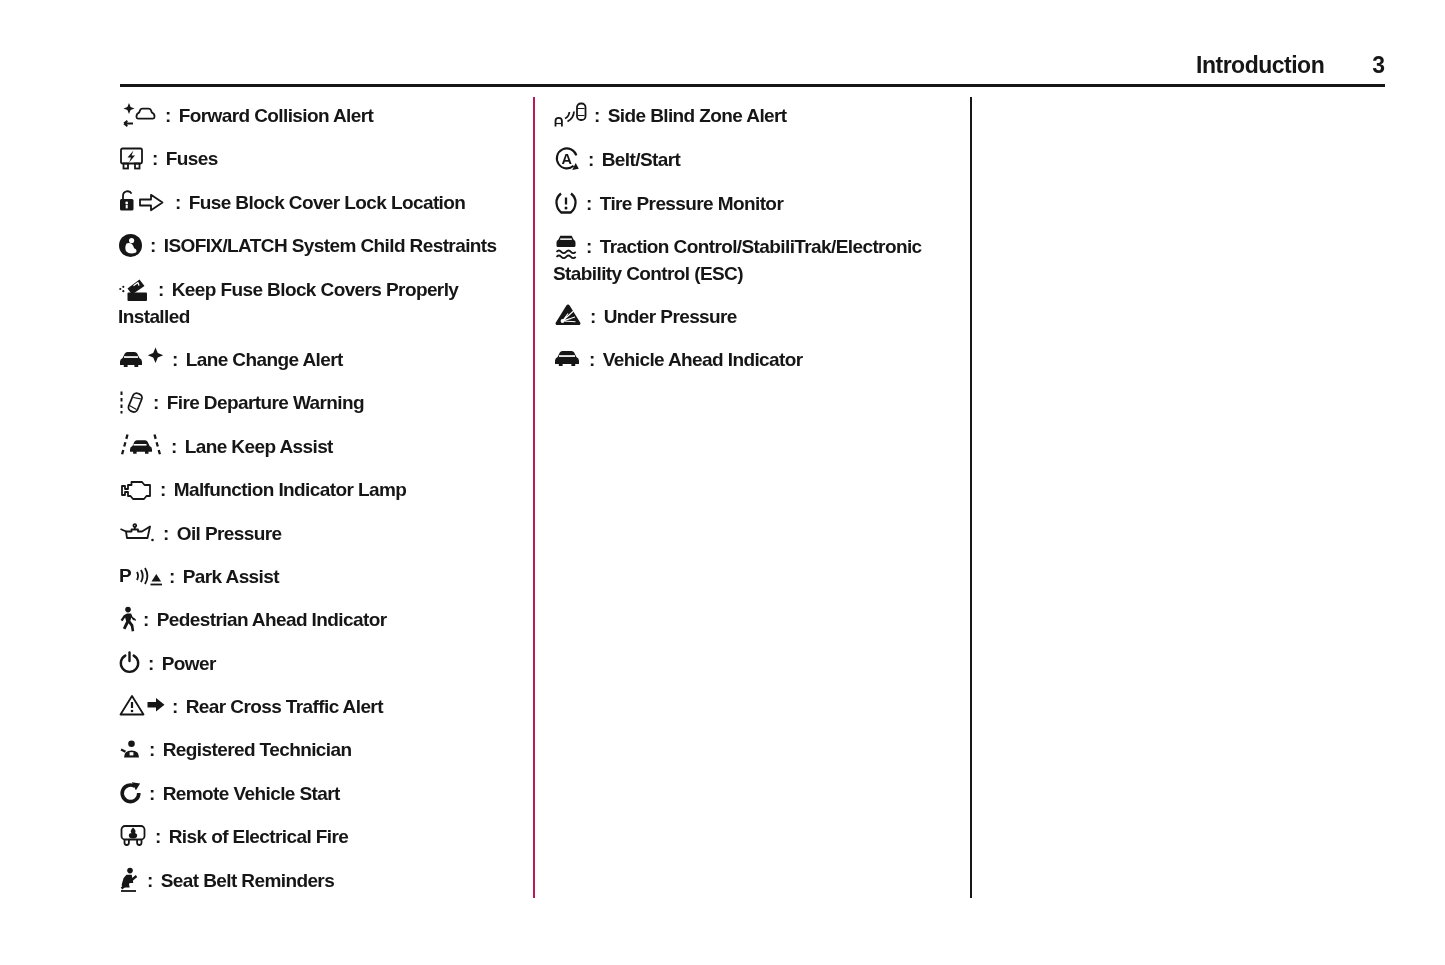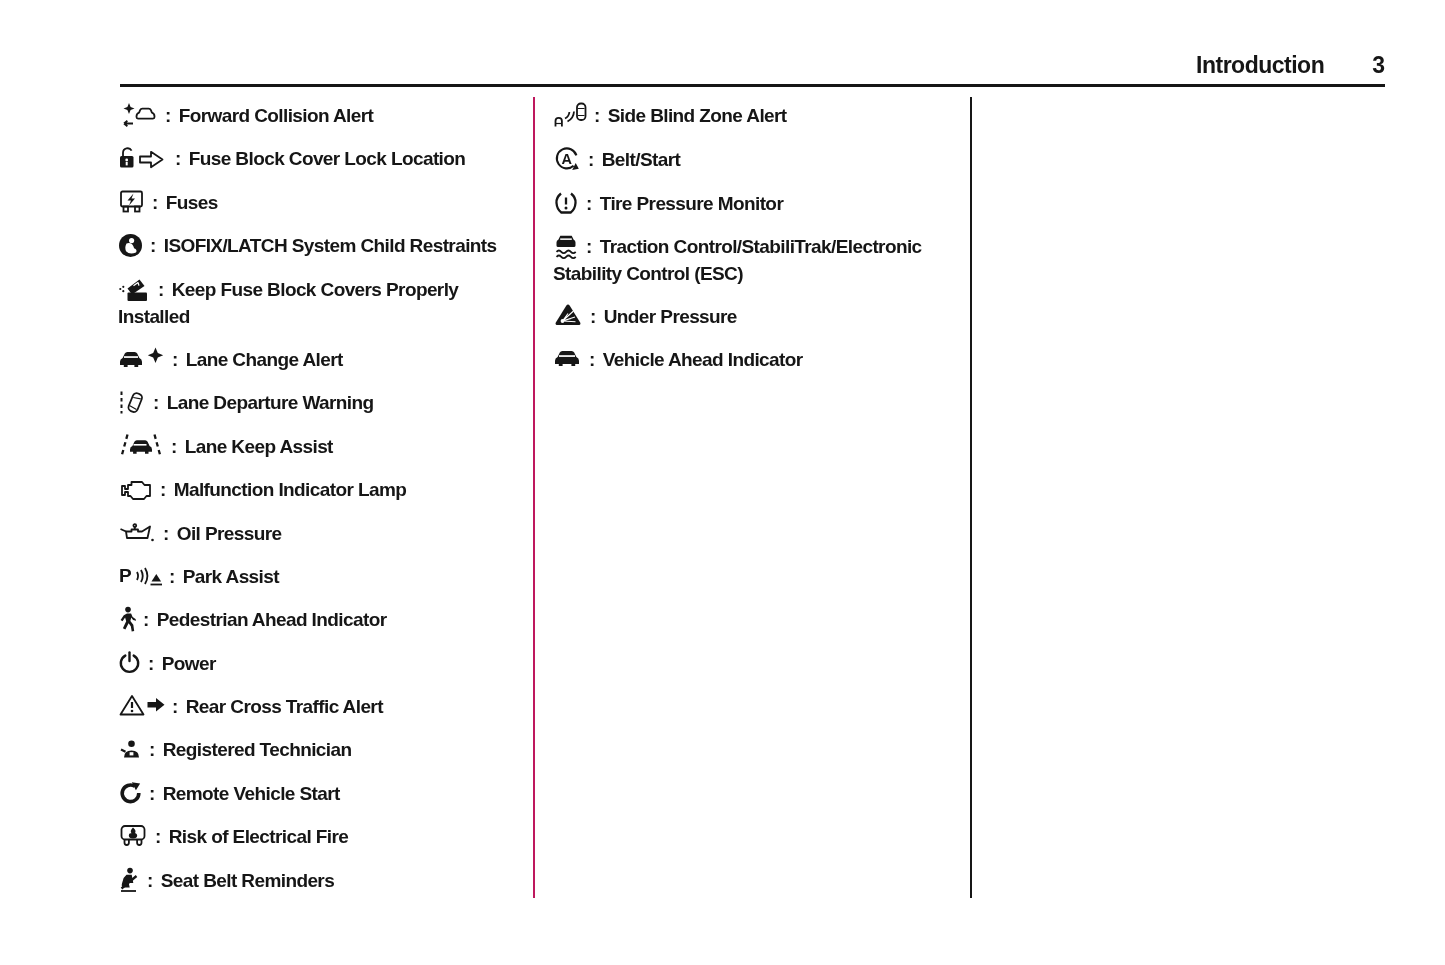--- a/index.html
+++ b/index.html
@@ -46,39 +46,39 @@
           <svg width="40" height="25" viewBox="0 0 40 25">
             <path d="M11 1l1.6 3.9 3.9 1.6-3.9 1.6L11 12 9.4 8.1 5.5 6.5l3.9-1.6z" fill="#161616"></path>
             <path class="ic-stroke" d="M18.5 14.5q0-3 2.6-3.9l1-2.4q.7-1.5 2.2-1.5h6.4q1.5 0 2.2 1.5l1 2.4q2.6.9 2.6 3.9v.6q0 1.5-1.5 1.5H20q-1.5 0-1.5-1.5z" stroke-linejoin="round"></path>
             <path class="ic-stroke" d="M6 21.5h9M6 21.5l3.4-2.7M6 21.5l3.4 2.7" stroke-linejoin="round"></path>
           </svg>
         </span><span class="sep">:</span><span class="label">Forward Collision Alert</span>
       </div>
 
       <div class="item">
         <span class="icon">
+          <svg width="27" height="25" viewBox="0 0 27 25">
+            <rect class="ic-stroke" x="3" y="2.5" width="21" height="15" rx="1.5"></rect>
+            <path d="M15.5 4.5 9.5 11.5h3.5L11 16.5l6-7h-3.5l2-5z" fill="#161616"></path>
+            <rect class="ic-stroke" x="5.5" y="17.5" width="4.5" height="5" stroke-width="1.5"></rect>
+            <rect class="ic-stroke" x="17" y="17.5" width="4.5" height="5" stroke-width="1.5"></rect>
+          </svg>
+        </span><span class="sep">:</span><span class="label">Fuses</span>
+      </div>
+
+      <div class="item">
+        <span class="icon">
           <svg width="50" height="25" viewBox="0 0 50 25">
             <path class="ic-stroke" d="M5 10V6.8A4.6 4.6 0 0 1 13.6 4.6" stroke-width="2.3"></path>
             <rect x="2" y="10" width="13.5" height="11.5" rx="1.5" fill="#161616"></rect>
             <circle cx="8.7" cy="13.9" r="1.4" fill="#fff"></circle>
             <rect x="7.7" y="15.8" width="2" height="3.6" fill="#fff"></rect>
             <path class="ic-stroke" d="M22 10.5h11V5.8L44.5 13.5 33 21.2v-4.7H22z" stroke-linejoin="round"></path>
           </svg>
         </span><span class="sep">:</span><span class="label">Fuse Block Cover Lock Location</span>
-      </div>
-
-      <div class="item">
-        <span class="icon">
-          <svg width="27" height="25" viewBox="0 0 27 25">
-            <rect class="ic-stroke" x="3" y="2.5" width="21" height="15" rx="1.5"></rect>
-            <path d="M15.5 4.5 9.5 11.5h3.5L11 16.5l6-7h-3.5l2-5z" fill="#161616"></path>
-            <rect class="ic-stroke" x="5.5" y="17.5" width="4.5" height="5" stroke-width="1.5"></rect>
-            <rect class="ic-stroke" x="17" y="17.5" width="4.5" height="5" stroke-width="1.5"></rect>
-          </svg>
-        </span><span class="sep">:</span><span class="label">Fuses</span>
       </div>
 
       <div class="item">
         <span class="icon">
           <svg width="25" height="25" viewBox="0 0 25 25">
             <circle cx="12.5" cy="12.5" r="11.5" fill="#161616"></circle>
             <circle cx="13.6" cy="7.6" r="2.6" fill="#fff"></circle>
             <path d="M8.5 10.4q6-1.6 7.6 4.8 3.6 1.6 1.9 4.2-6.2 2.6-10-1.2-1.6-4 .5-7.8z" fill="#fff"></path>
           </svg>
         </span><span class="sep">:</span><span class="label">ISOFIX/LATCH System Child Restraints</span>
@@ -109,21 +109,21 @@
 
       <div class="item">
         <span class="icon">
           <svg width="28" height="25" viewBox="0 0 28 25">
             <path d="M3.5 1.5v22" stroke="#161616" stroke-width="2" stroke-dasharray="3.5 3" fill="none"></path>
             <g transform="rotate(22 17 12.5)">
               <rect class="ic-stroke" x="12.5" y="3" width="9.5" height="19" rx="4" stroke-width="1.7"></rect>
               <path d="M13.5 8.5l7.5-1.5M13.5 17.5l7.5 1" stroke="#161616" stroke-width="1.2" fill="none"></path>
             </g>
           </svg>
-        </span><span class="sep">:</span><span class="label">Lane Departure Warning</span>
+        </span><span class="sep">:</span><span class="label">Fire Departure Warning</span>
       </div>
 
       <div class="item">
         <span class="icon">
           <svg width="46" height="25" viewBox="0 0 46 25">
             <path d="M9.5 1.5 3.5 23.5" stroke="#161616" stroke-width="2.3" stroke-dasharray="4.5 3.5" fill="none"></path>
             <path d="M36.5 1.5l6 22" stroke="#161616" stroke-width="2.3" stroke-dasharray="4.5 3.5" fill="none"></path>
             <path d="M12 16.4q0-2.6 2.4-3.4l2-4.2q.8-1.5 2.4-1.5h8.4q1.6 0 2.4 1.5l2 4.2q2.4.8 2.4 3.4v2.4h-3.5v1.9h-3.5v-1.9h-8.4v1.9h-3.5v-1.9H12z" fill="#161616"></path>
             <rect x="15.5" y="11" width="13" height="1.6" fill="#fff"></rect>
           </svg>

